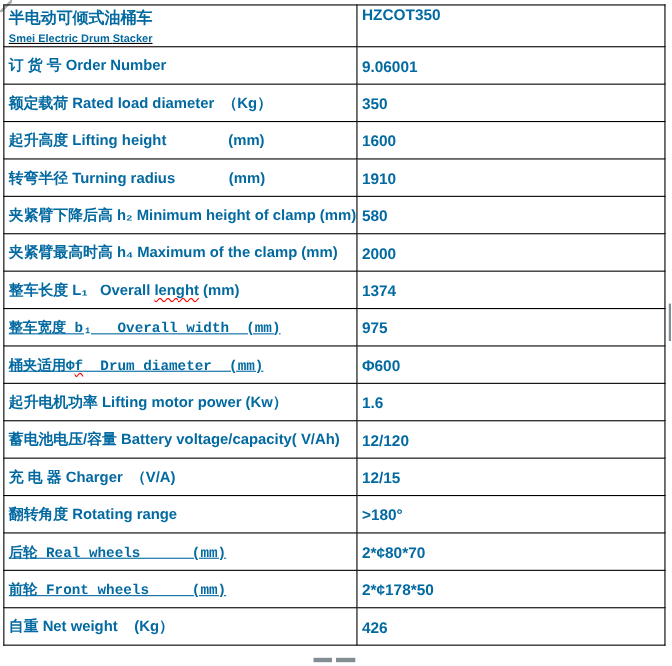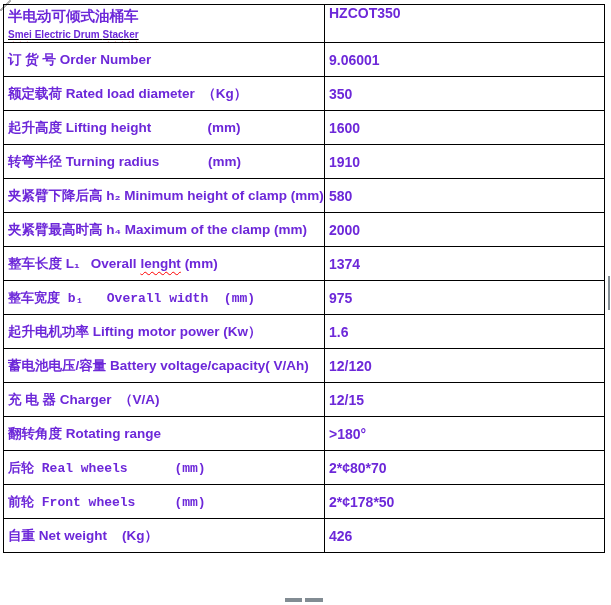--- a/index.html
+++ b/index.html
@@ -7,21 +7,21 @@
     padding: 0;
     background: #ffffff;
   }
   .page {
     position: relative;
     width: 611px;
     height: 605px;
     background: #ffffff;
     overflow: hidden;
     font-family: "Liberation Sans", "DejaVu Sans", sans-serif;
-    color: #6d28d9;
+    color: #0369a1;
   }
   
   .corner-artifact {
     position: absolute;
     left: 0; top: 0;
     width: 11px; height: 11px;
     background: linear-gradient(135deg, transparent 42%, #b3b3b3 42%, #b3b3b3 58%, transparent 58%);
   }
   table.spec-table {
     position: absolute;
@@ -38,20 +38,21 @@
   }
   td.label-cell {
     width: 316px;
     font-weight: bold;
     font-size: 13.5px;
     white-space: pre;
   }
   td.label-cell.mono {
     font-family: "Liberation Mono", "DejaVu Sans Mono", monospace;
     font-size: 13px;
+    text-decoration: underline;
   }
   td.value-cell {
     font-size: 14px;
     font-weight: bold;
     padding-left: 5px;
     white-space: pre;
   }
   tr.spec-row td { height: 33px; }
   tr.header-row td { height: 37px; vertical-align: top; }
   .hdr-cn {
@@ -141,20 +142,24 @@
         </tr>
         <tr class="spec-row">
           <td class="label-cell"><span>整车长度 L₁   Overall </span><span class="mis">lenght</span><span> (mm)</span></td>
           <td class="value-cell">1374</td>
         </tr>
         <tr class="spec-row">
           <td class="label-cell mono"><span>整车宽度 b₁   Overall width  (mm)</span></td>
           <td class="value-cell">975</td>
         </tr>
         <tr class="spec-row">
+          <td class="label-cell mono"><span>桶夹适用Φ</span><span class="mis">f</span><span>  Drum diameter  (mm)</span></td>
+          <td class="value-cell">Φ600</td>
+        </tr>
+        <tr class="spec-row">
           <td class="label-cell"><span>起升电机功率 Lifting motor power (Kw）</span></td>
           <td class="value-cell">1.6</td>
         </tr>
         <tr class="spec-row">
           <td class="label-cell"><span>蓄电池电压/容量 Battery voltage/capacity( V/Ah)</span></td>
           <td class="value-cell">12/120</td>
         </tr>
         <tr class="spec-row">
           <td class="label-cell"><span>充 电 器 Charger  （V/A)</span></td>
           <td class="value-cell">12/15</td>

